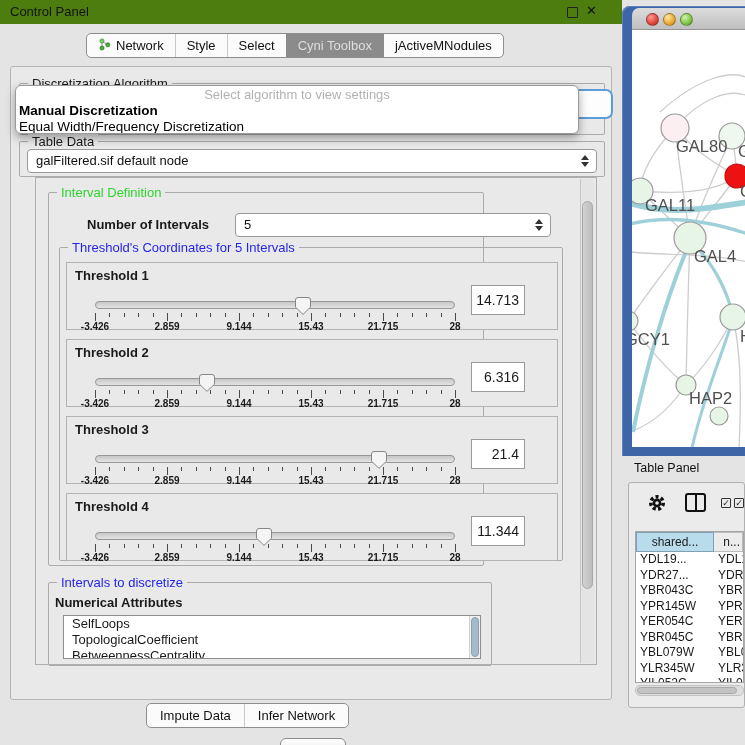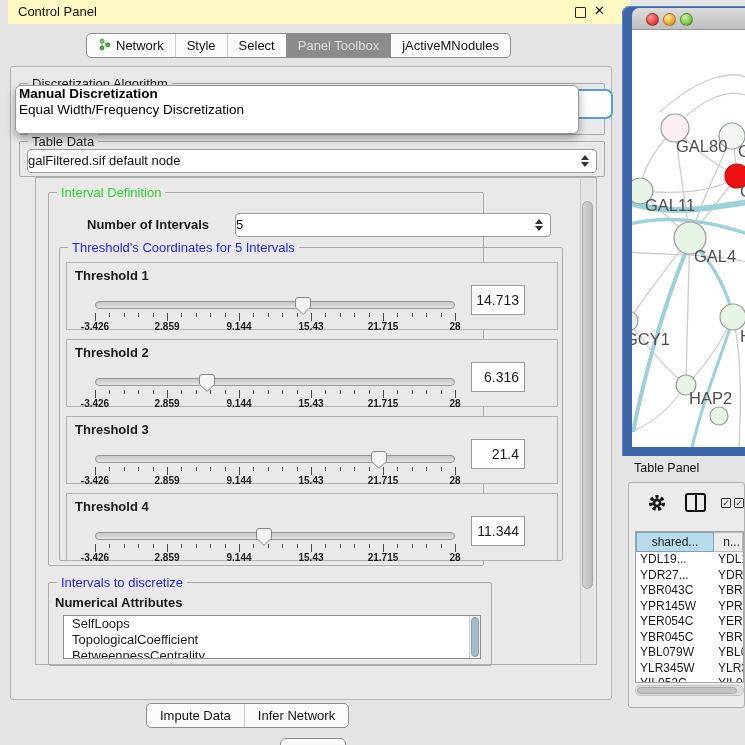--- a/index.html
+++ b/index.html
@@ -1,21 +1,21 @@
 <!DOCTYPE html>
 <html><head>
 <meta charset="utf-8">
 <style>
   * { margin:0; padding:0; box-sizing:border-box; }
   html,body { width:745px; height:745px; }
   body { font-family:"Liberation Sans","DejaVu Sans",sans-serif; background:#e4e4e4; color:#1a1a1a; overflow:hidden; }
   #app { position:relative; width:745px; height:745px; background:#e4e4e4; }
 
   
-  .cp-titlebar { position:absolute; left:0; top:0; width:622px; height:24px; background:#fef9c3;margin-left:8px; }
+  .cp-titlebar { position:absolute; left:0; top:0; width:622px; height:24px; background:#4d7c0f; }
   .cp-title { position:absolute; left:10px; top:4px; font-size:13px; color:#141414; }
   .float-ic { position:absolute; left:567px; top:7px; width:11px; height:11px; border:1.5px solid #222; border-radius:1px; }
   .close-ic { position:absolute; left:586px; top:3px; font-size:13px; font-weight:bold; color:#111; }
 
   
   .top-tabs { position:absolute; left:86px; top:33px; height:25px; display:flex; align-items:stretch;
               background:#fbfbfb; border:1px solid #8e8e8e; border-radius:5px; overflow:hidden; font-size:13px; }
   .top-tabs .tab { display:flex; align-items:center; gap:5px; padding:0 11px; border-left:1px solid #c9c9c9; color:#111; }
   .top-tabs .tab:first-child { border-left:none; }
   .top-tabs .tab.selected { background:#8b8b8b; color:#dedede; border-left-color:#8b8b8b; }
@@ -35,21 +35,21 @@
 
   
   .popup { position:absolute; left:4px; top:18px; width:564px; height:49px; background:#fff;
            border:1px solid #9a9a9a; border-radius:6px; box-shadow:0 4px 10px rgba(0,0,0,.35); z-index:40; overflow:hidden; }
   .popup-prompt { height:16px; line-height:16px; margin-top:1px; text-align:center; color:#b2b2b2; font-size:13px; }
   .popup-item { height:16px; line-height:16px; padding-left:3px; font-size:13.5px; color:#000; }
   .popup-item.bold { font-weight:bold; }
 
   .grp-tabledata { left:8px; top:74px; width:586px; height:36px; }
   .combo { position:absolute; background:#fff; border:1px solid #9a9a9a; border-radius:4px; font-size:13px;
-           line-height:22px; padding-left:0; color:#111; }
+           line-height:22px; padding-left:8px; color:#111; }
   .combo .spinner { position:absolute; right:6px; top:3px; width:9px; height:16px; }
   .spinner .up { position:absolute; top:2px; left:0; width:0; height:0; border-left:4.5px solid transparent; border-right:4.5px solid transparent; border-bottom:5px solid #333; }
   .spinner .dn { position:absolute; bottom:2px; left:0; width:0; height:0; border-left:4.5px solid transparent; border-right:4.5px solid transparent; border-top:5px solid #333; }
   .cmb-tabledata { left:16px; top:82px; width:570px; height:24px; }
 
   .scrollpane { position:absolute; left:24px; top:110px; width:562px; height:488px; border:1px solid #aeaeae; background:#e9e9e9; }
   .vscroll { position:absolute; right:2px; top:1px; width:14px; height:484px; background:#e4e4e4; border-left:1px solid #c6c6c6; }
   .vscroll .thumb { position:absolute; left:1px; top:22px; width:11px; height:388px; border-radius:6px;
                     background:linear-gradient(90deg,#d2d2d2,#bdbdbd); border:1px solid #a8a8a8; }
 
@@ -147,35 +147,36 @@
       </span>
       <span>Network</span>
     </div>
     <div class="tab">
         <span>Style</span>
       </div>
     <div class="tab">
         <span>Select</span>
       </div>
     <div class="tab selected">
-        <span>Panel Toolbox</span>
+        <span>Cyni Toolbox</span>
       </div>
     <div class="tab">
         <span>jActiveMNodules</span>
       </div>
   </div>
 
   <div class="main-panel">
 
     <div class="group grp-algo">
       <span class="group-title">Discretization Algorithm</span>
     </div>
     <div class="combo-fragment"></div>
 
     <div class="popup">
+      <div class="popup-prompt">Select algorithm to view settings</div>
       <div class="popup-item bold">Manual Discretization</div>
       <div class="popup-item">Equal Width/Frequency Discretization</div>
     </div>
 
     <div class="group grp-tabledata">
       <span class="group-title">Table Data</span>
     </div>
     <div class="combo cmb-tabledata">
       <span>galFiltered.sif default node</span>
       <span class="spinner">

